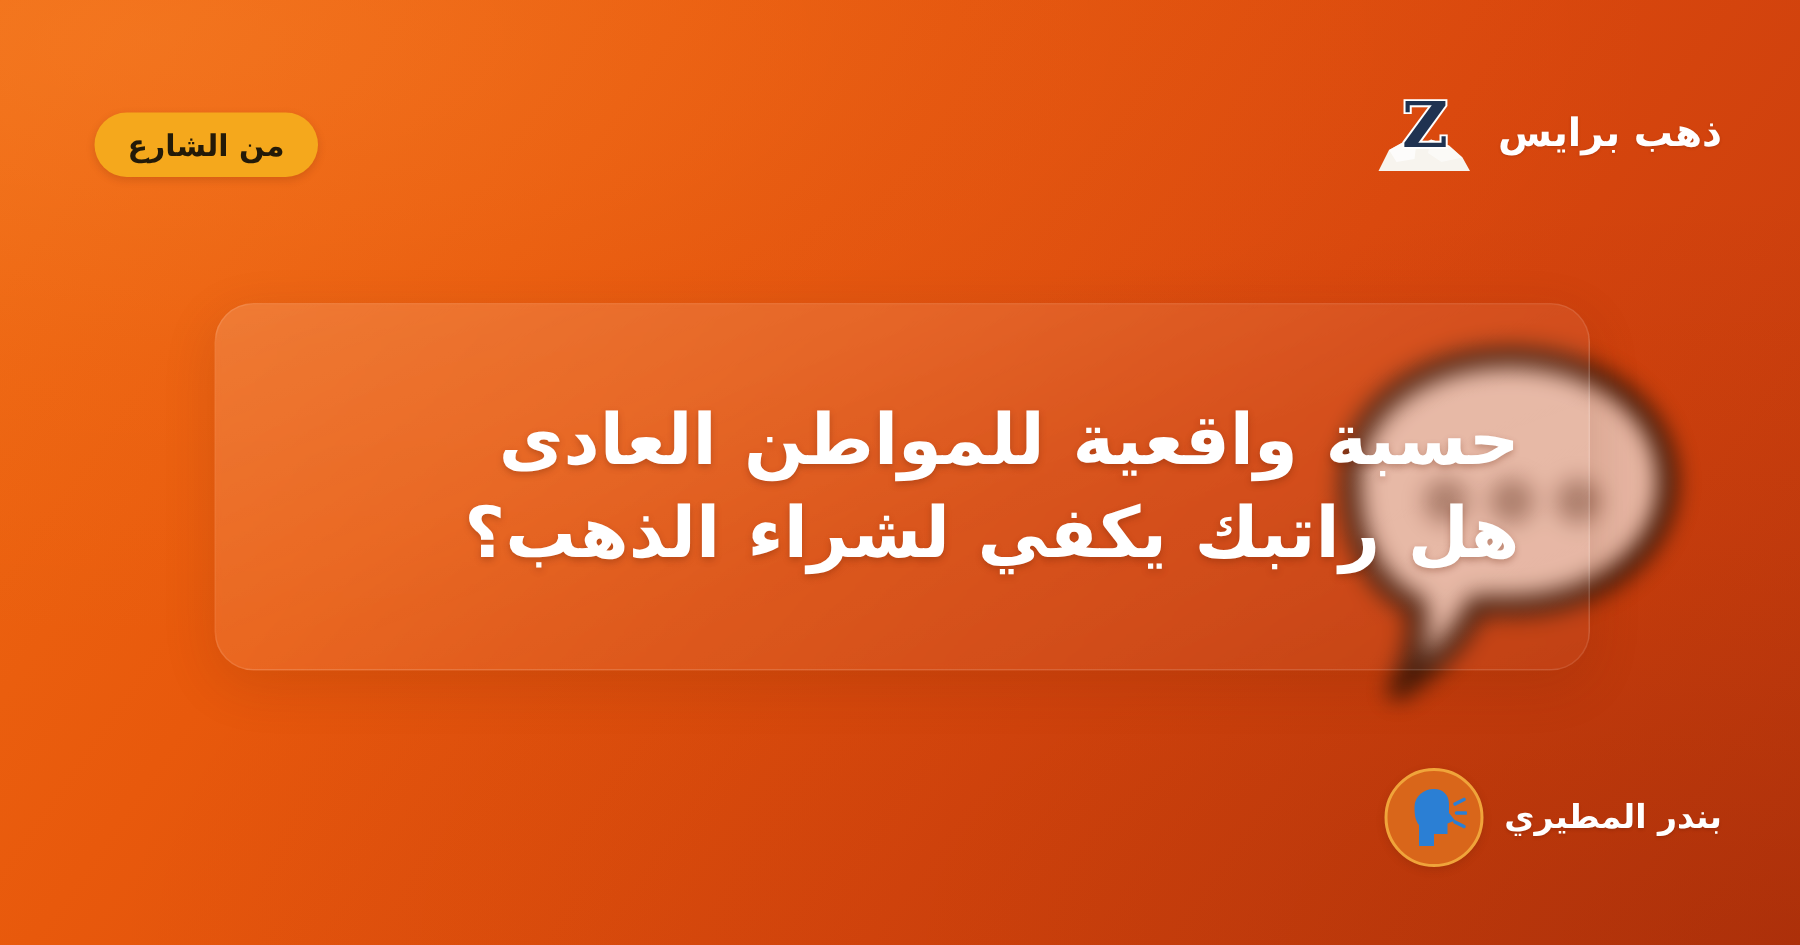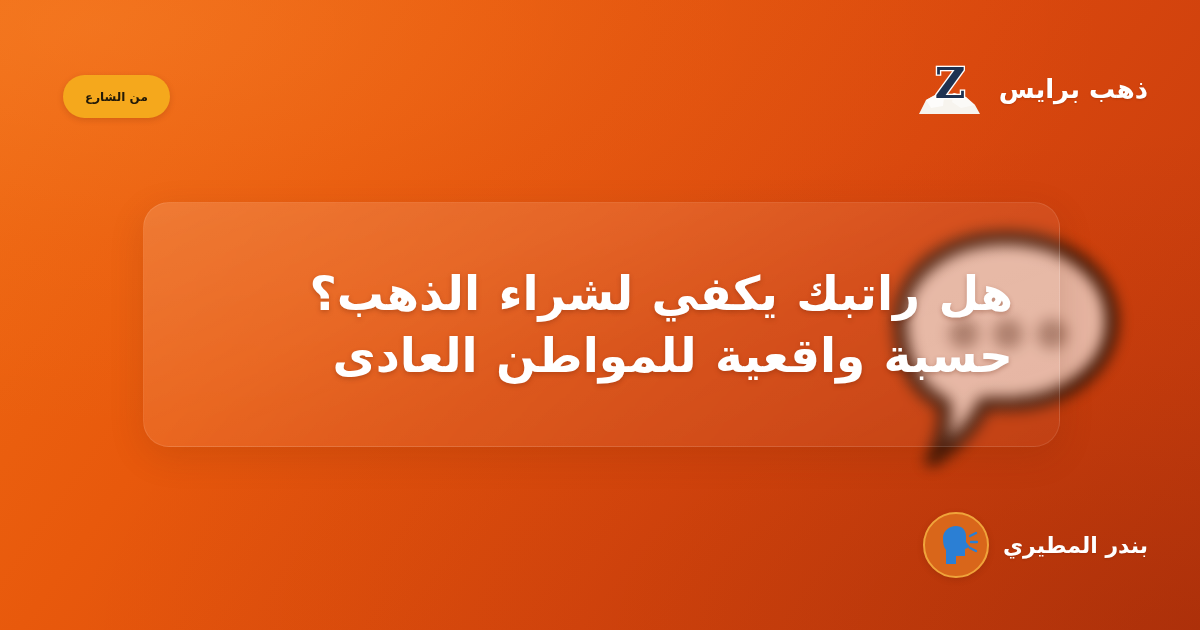--- a/index.html
+++ b/index.html
@@ -50,21 +50,21 @@
     right: auto;
     left: 63px;
     height: 43px;
     padding: 0 22px;
     display: flex;
     align-items: center;
     justify-content: center;
     border-radius: 999px;
     background: #f5a81c;
     color: #231a08;
-    font-size: 12px;
+    font-size: 20px;
     font-weight: 700;
     letter-spacing: 0.2px;
     box-shadow: 0 2px 6px rgba(90,30,0,0.18);
     white-space: nowrap;
   }
 
   .brand {
     position: absolute;
     top: 58px;
     left: auto;
@@ -209,22 +209,22 @@
                  C20 52 66 16 126 16 Z" fill="#e9bfae" stroke="#3a1708" stroke-width="14" stroke-linejoin="round"></path>
         <circle cx="84" cy="112" r="15" fill="#7c5444" opacity="0.62"></circle>
         <circle cx="128" cy="112" r="15" fill="#7c5444" opacity="0.62"></circle>
         <circle cx="172" cy="112" r="15" fill="#7c5444" opacity="0.62"></circle>
       </g>
     </svg>
   </div>
 
   <div class="card">
     <h1 class="headline">
+      <span class="ln">حسبة واقعية للمواطن العادى</span>
       <span class="ln">هل راتبك يكفي لشراء الذهب؟</span>
-      <span class="ln">حسبة واقعية للمواطن العادى</span>
     </h1>
   </div>
 
   <div class="author">
     <span class="author-name">بندر المطيري</span>
     <span class="avatar">
       <svg width="44" height="44" viewBox="0 0 44 44" xmlns="http://www.w3.org/2000/svg">
 
         <path d="M9 15 C9 8 15 3 22 3 C28 3 32 7 32 13 L32 19 L36 24 L31 26 L31 33 L22 33 L22 41 L12 41 L12 27 C9.5 24 9 20 9 15 Z" fill="#2b7fd4"></path>
 

